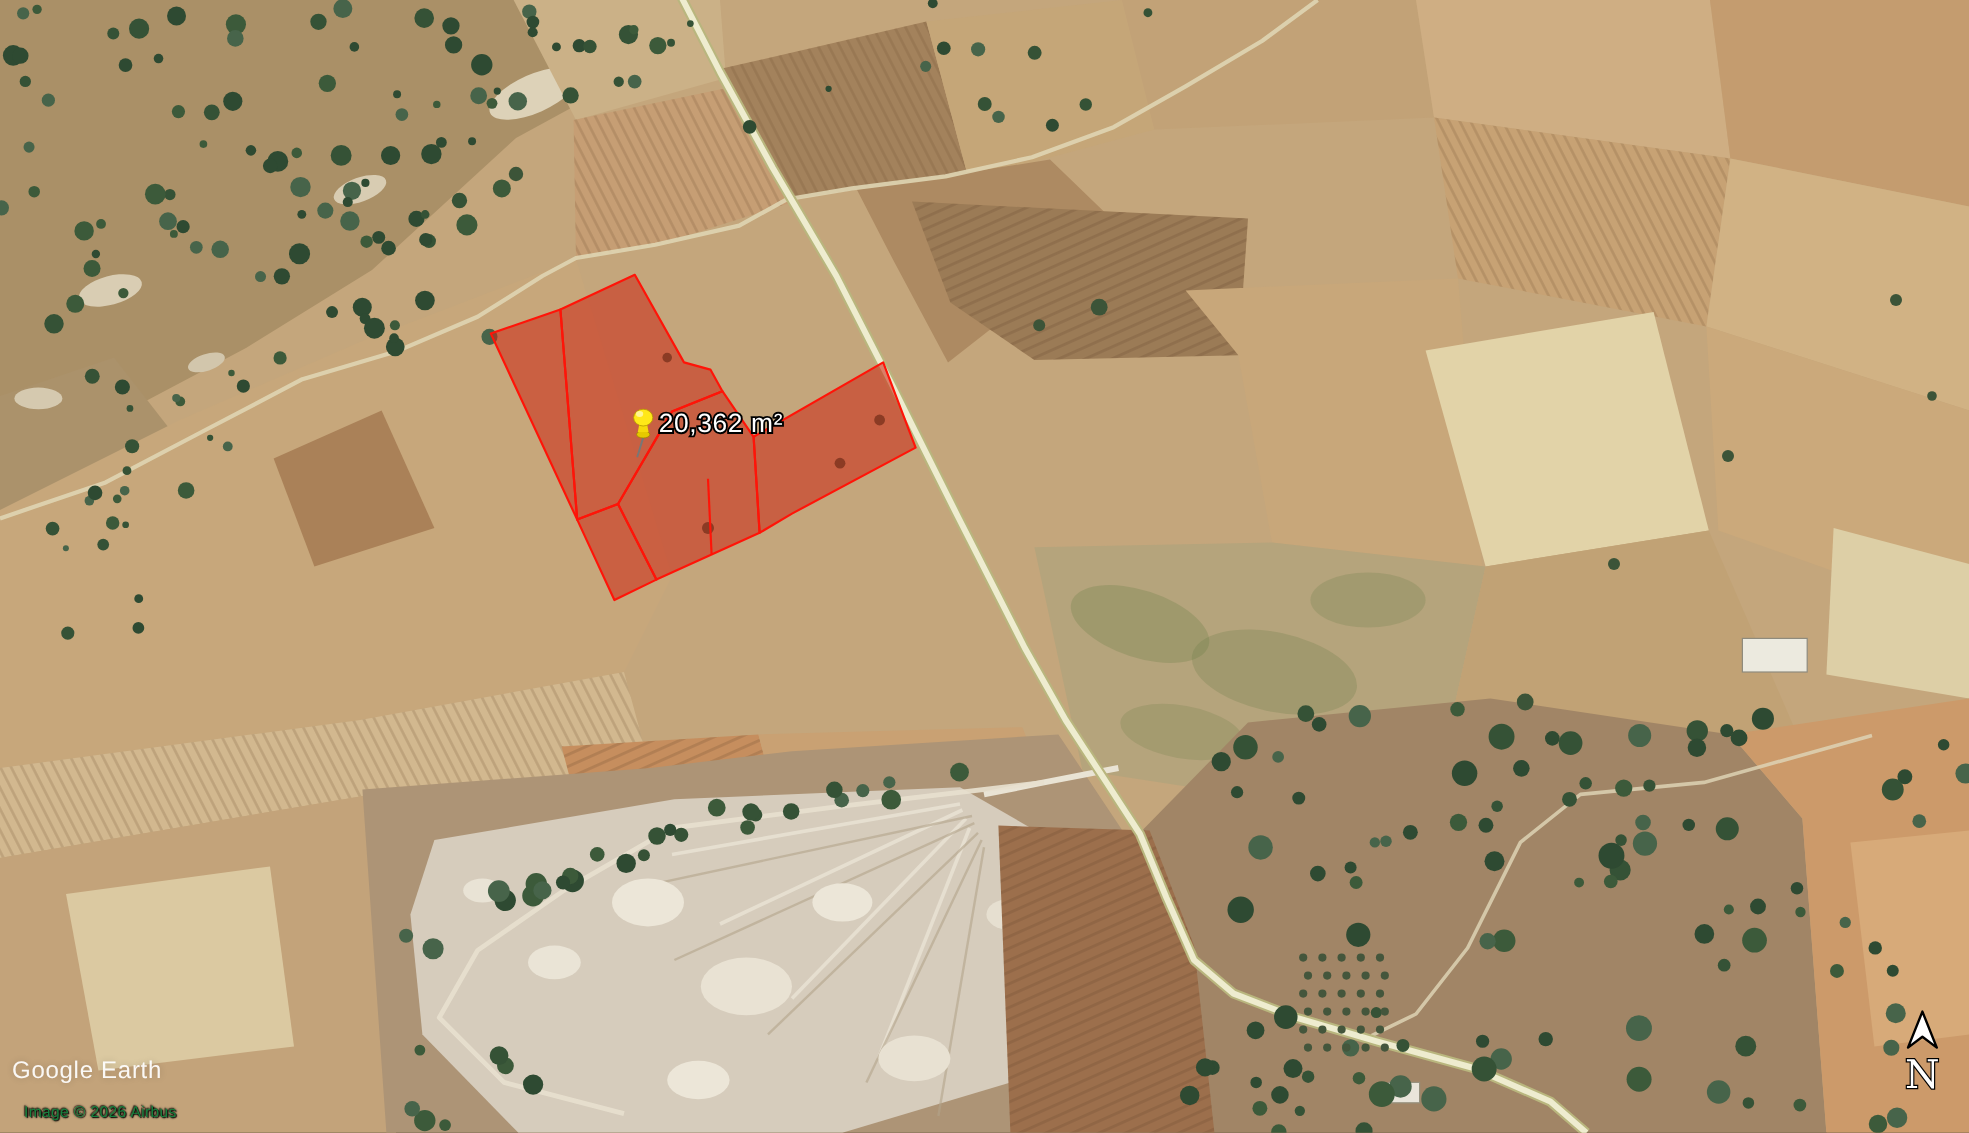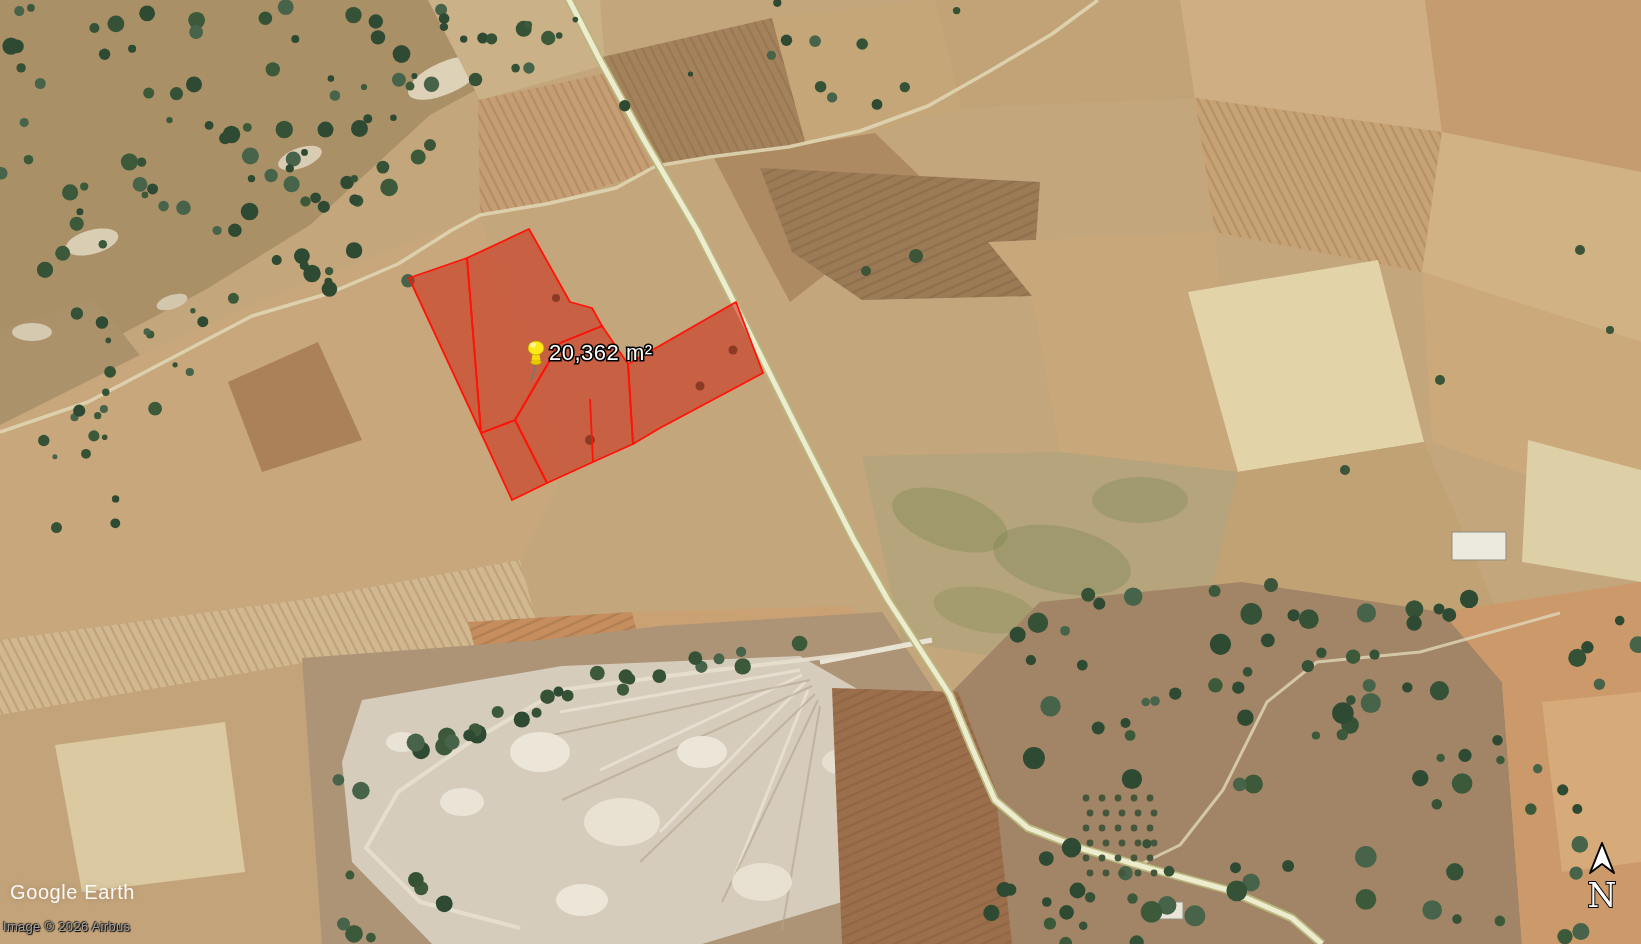--- a/index.html
+++ b/index.html
@@ -5,21 +5,21 @@
   html,body{margin:0;padding:0;background:#000;}
   .stage{position:relative;width:1641px;height:944px;overflow:hidden;
          font-family:"Liberation Sans",sans-serif;}
   .stage svg.map{position:absolute;left:0;top:0;}
   .area-label{font-family:"Liberation Sans",sans-serif;font-size:22px;
               fill:#ffffff;stroke:#000000;stroke-width:3.2px;paint-order:stroke;
               font-weight:400;letter-spacing:.5px;}
   .ge-logo{position:absolute;left:10px;top:881px;font-size:20px;
            color:rgba(255,255,255,.93);letter-spacing:.6px;
            text-shadow:0 0 6px rgba(0,0,0,.18);}
-  .copyright{position:absolute;left:3px;top:919px;font-size:13px;color:#a3a3a3;
+  .copyright{position:absolute;left:20px;top:919px;font-size:13px;color:#15803d;
              text-shadow:0 0 2px #000,1px 1px 1px #000,-1px -1px 1px rgba(0,0,0,.7);
              letter-spacing:.3px;}
   .compass{position:absolute;left:1580px;top:840px;width:46px;height:80px;}
   .north-n{font-family:"DejaVu Serif",serif;font-size:33px;fill:#fff;
            stroke:#000;stroke-width:2px;paint-order:stroke;}
 </style>
 </head>
 <body>
 
 <div class="stage">

